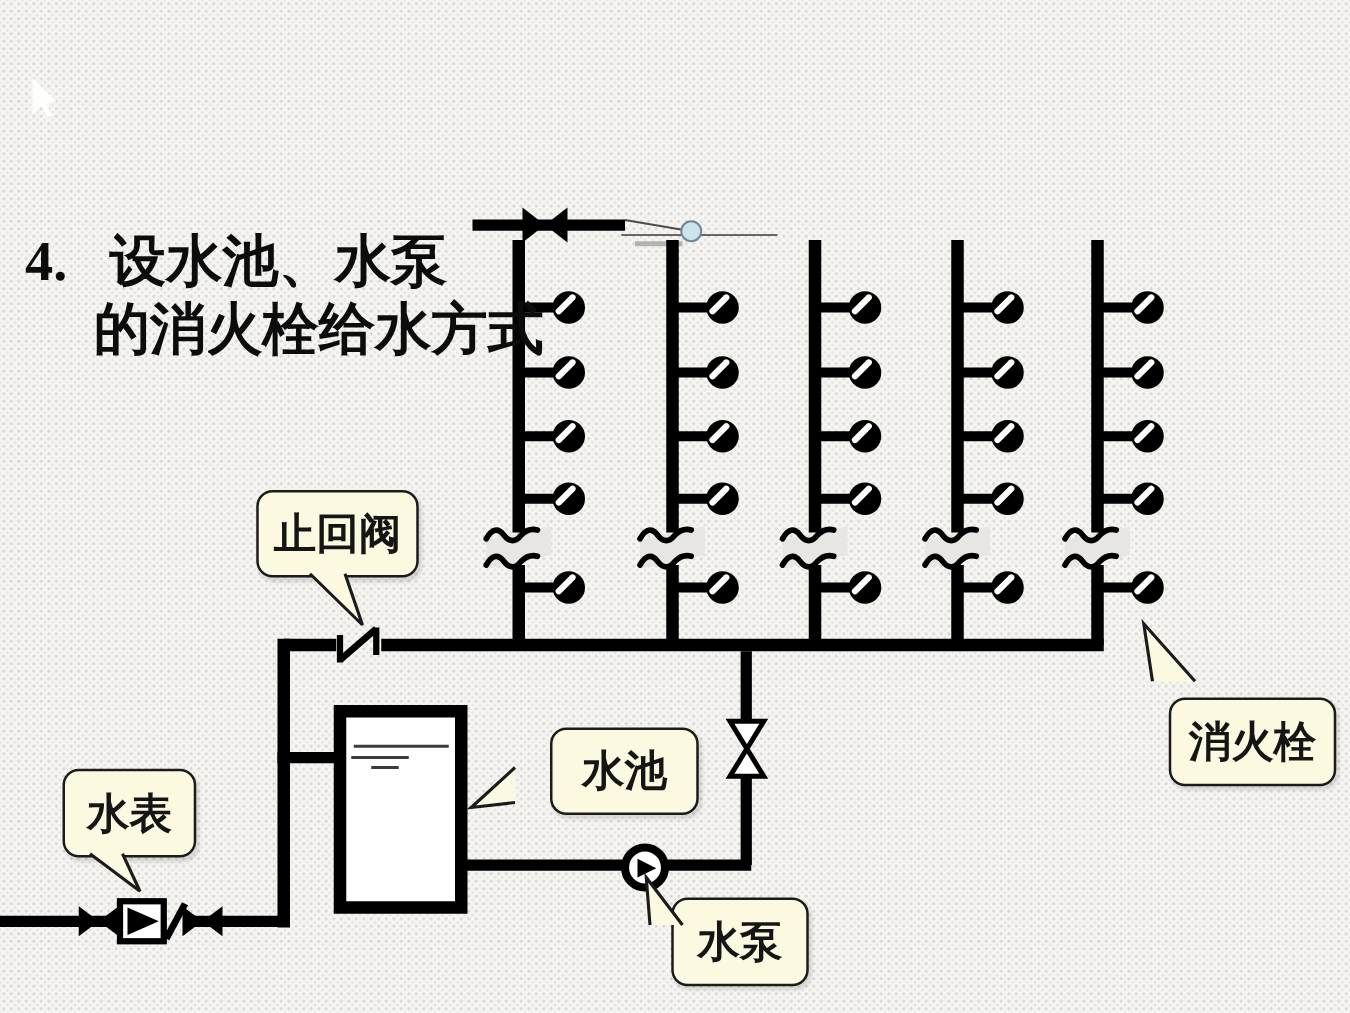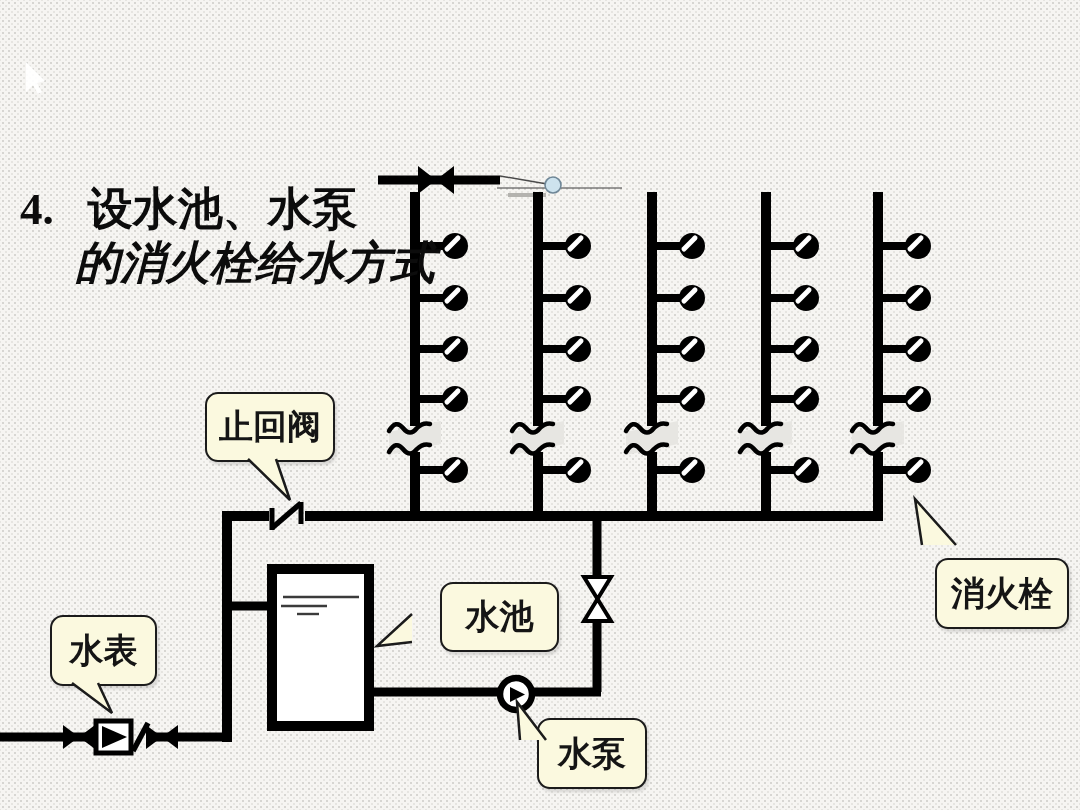--- a/index.html
+++ b/index.html
@@ -37,21 +37,21 @@
   .vent{fill:var(--vent,#cde3ee);stroke:#6f8797;stroke-width:1.6;}
   .cursor{fill:#ffffff;opacity:.92;}
 
   
   .title{
     position:absolute;left:20px;top:182px;z-index:2;color:#0c0c0c;
     font-family:"Liberation Serif","DejaVu Serif",serif;font-weight:bold;
   }
   .title .row1{font-size:45px;line-height:54px;white-space:nowrap;}
   .title .num{display:inline-block;margin-right:34px;}
-  .title .row2{font-size:45px;line-height:54px;margin-left:55px;white-space:nowrap;font-style:italic;}
+  .title .row2{font-size:45px;line-height:54px;margin-left:55px;white-space:nowrap;}
 
   
   .callout{
     position:absolute;z-index:2;box-sizing:border-box;
     background:var(--callout,#fbf9df);
     border:2.5px solid var(--callout-border,#1b1b1b);
     border-radius:13px;
     display:flex;align-items:center;justify-content:center;
     font-weight:bold;font-size:34px;color:#151515;
     box-shadow:2px 3px 3px rgba(0,0,0,0.12);

